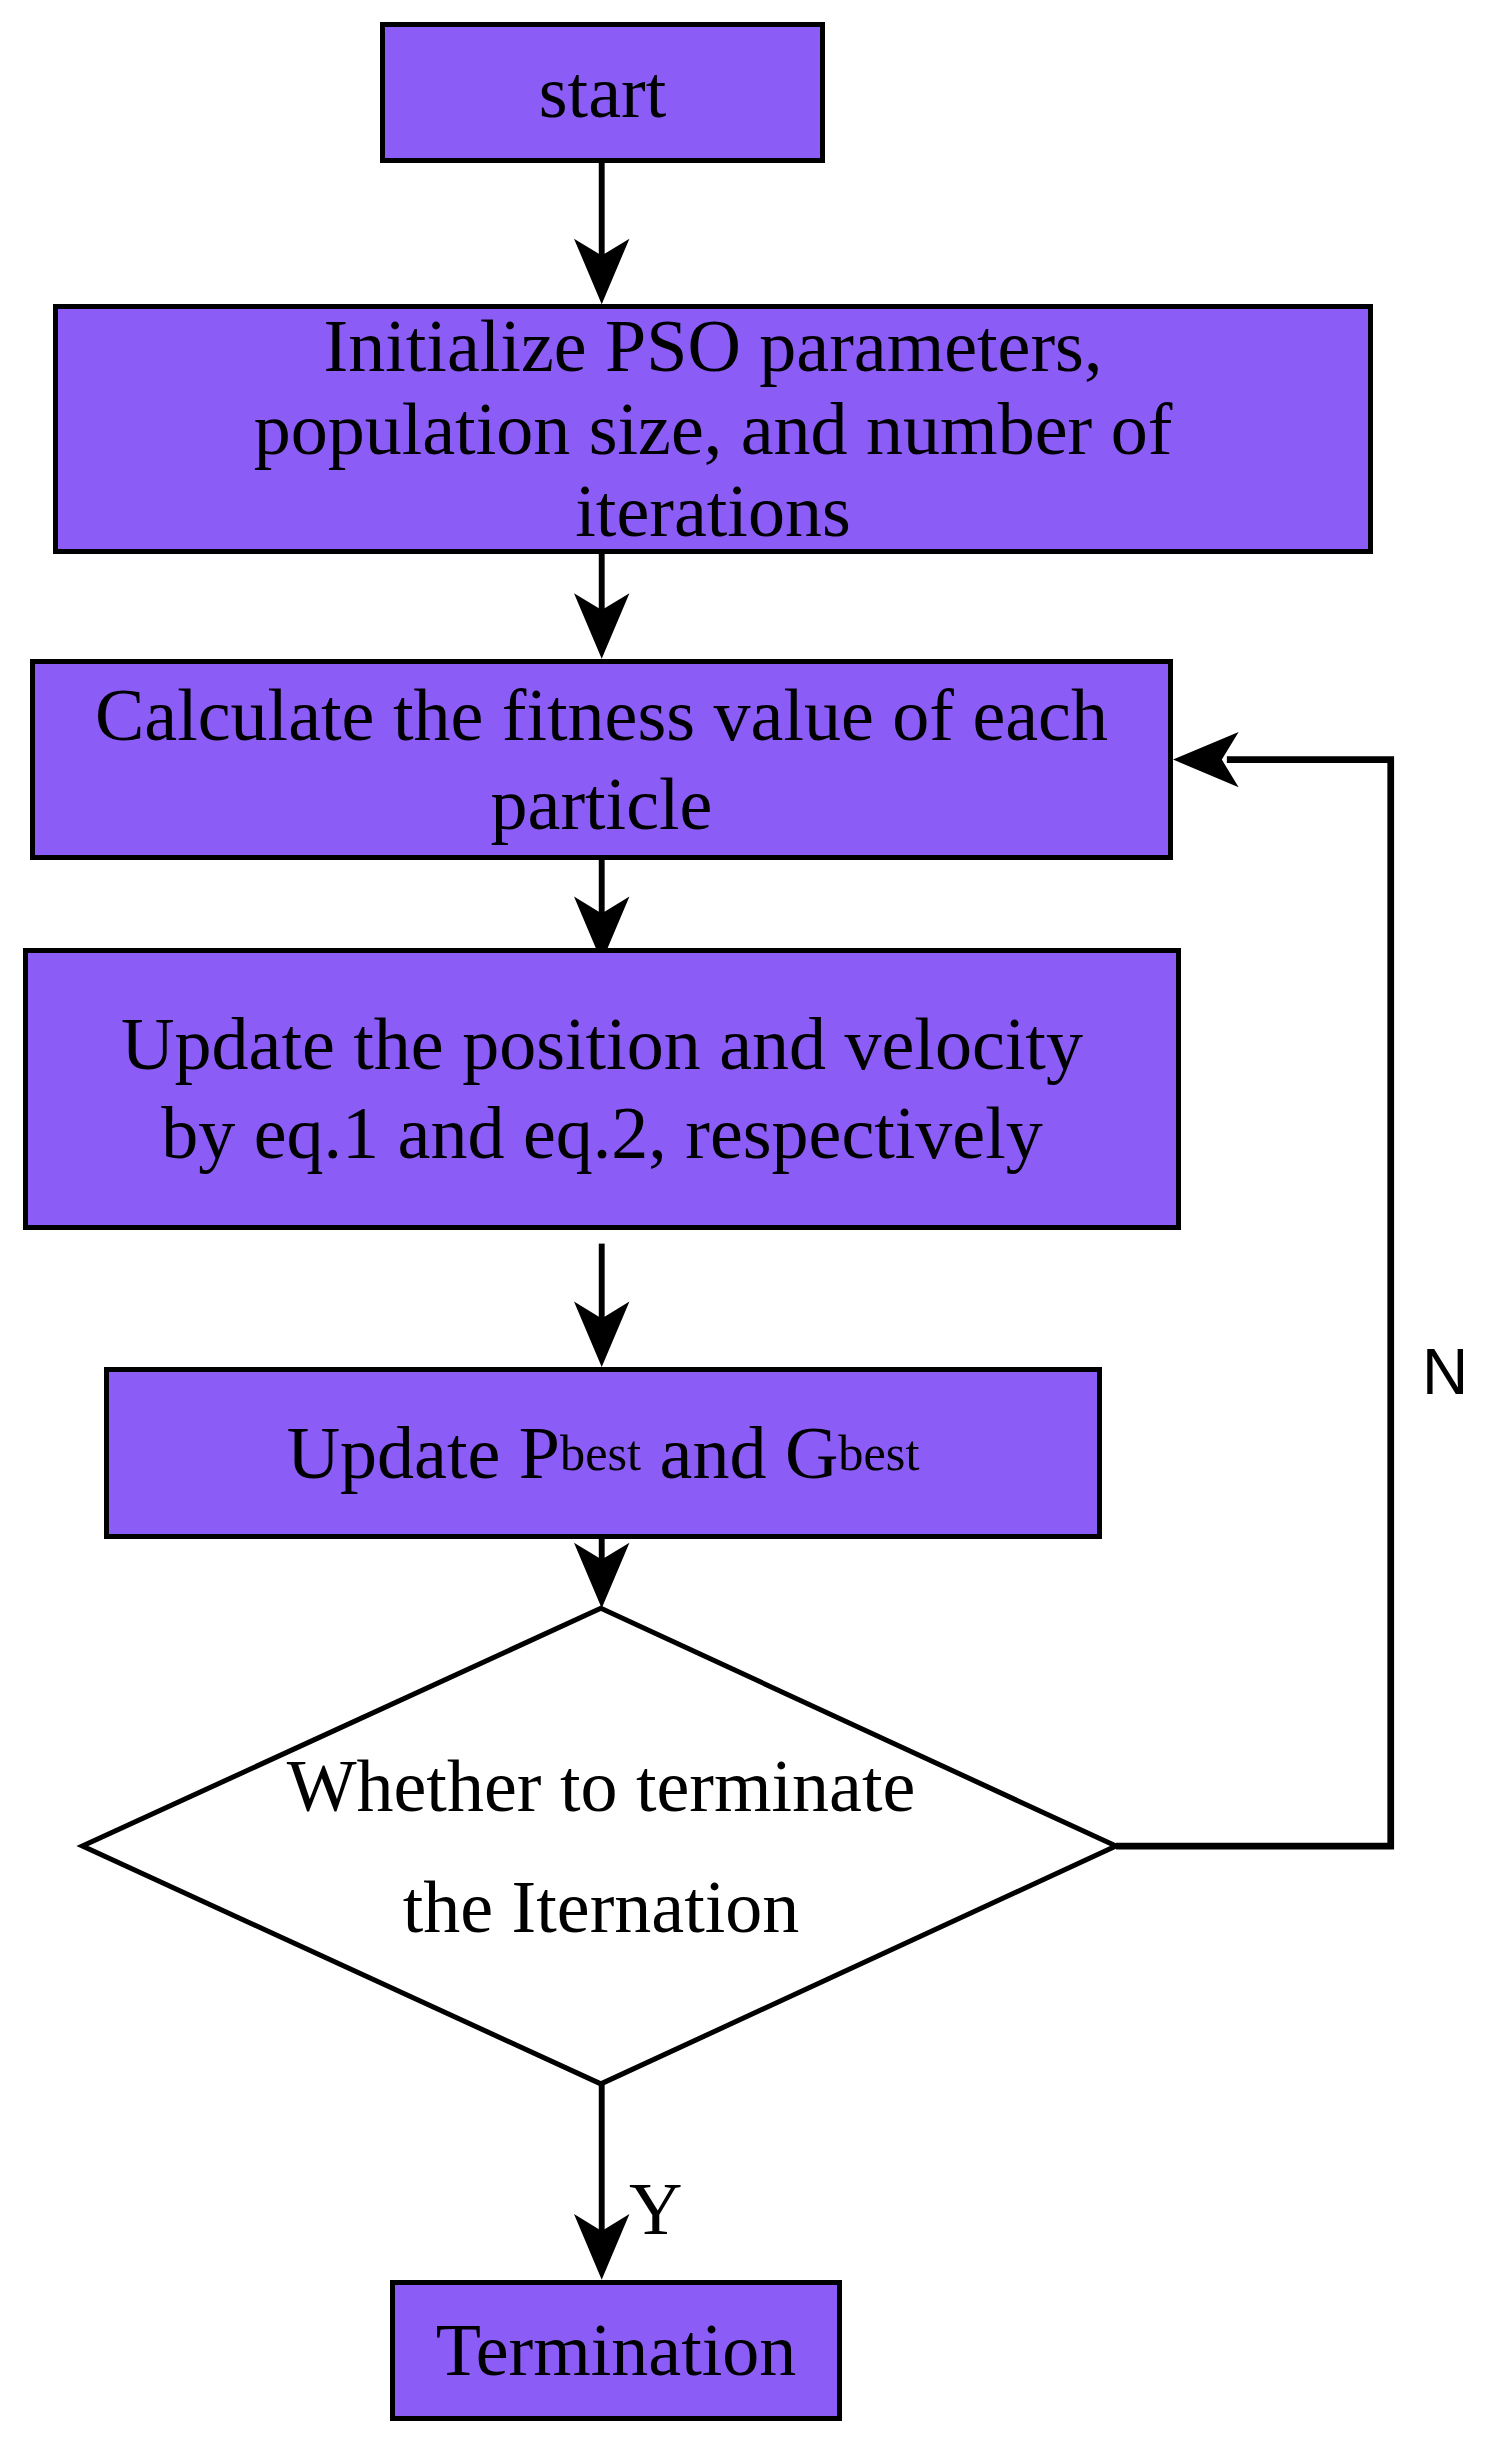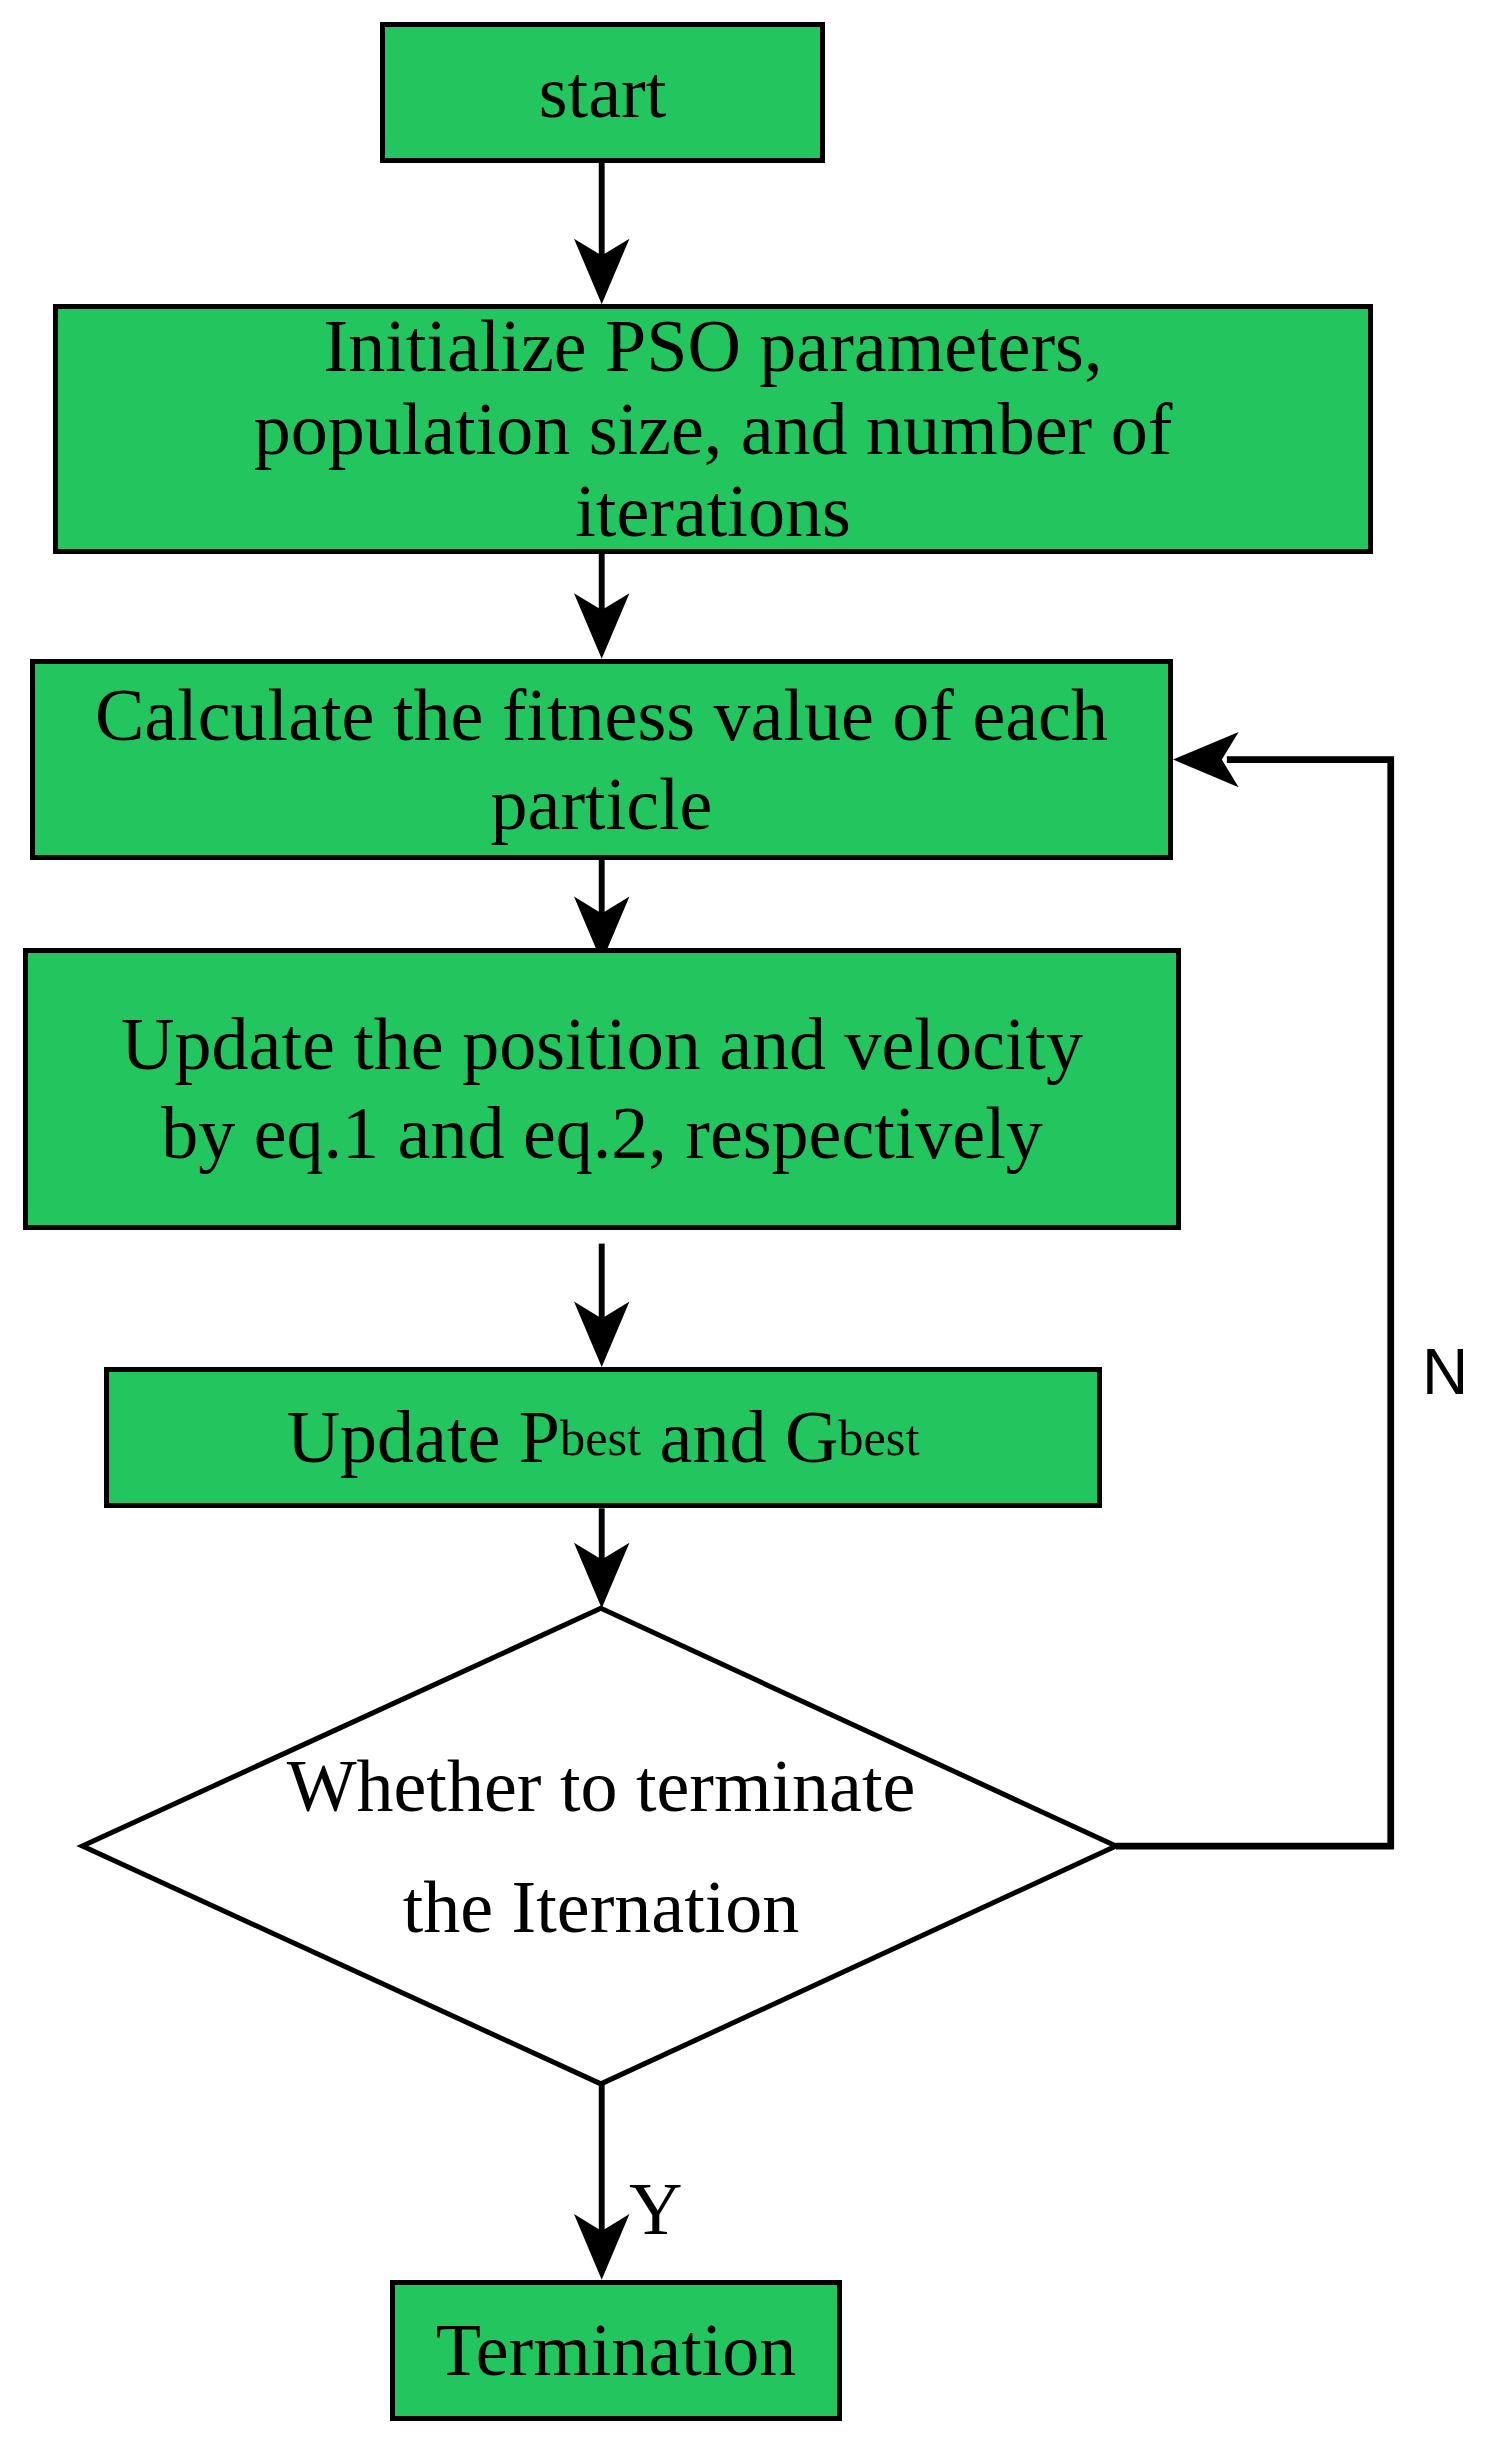--- a/index.html
+++ b/index.html
@@ -19,35 +19,35 @@
   .connector-layer {
     position: absolute;
     left: 0;
     top: 0;
     width: 1495px;
     height: 2462px;
   }
   .node {
     position: absolute;
     box-sizing: border-box;
-    background: #22c55e;
+    background: #8b5cf6;
     border: 5.9px solid #000000;
     display: flex;
     flex-direction: column;
     align-items: center;
     justify-content: center;
     text-align: right;
     font-size: 74px;
     line-height: 1.2;
   }
   .node--start        { left: 380px;  top: 22px;   width: 445px;  height: 141px; }
   .node--initialize   { left: 53px;   top: 304px;  width: 1320px; height: 250px; line-height: 1.12; }
   .node--calculate    { left: 30px;   top: 659px;  width: 1143px; height: 201px; }
   .node--update       { left: 23px;   top: 948px; width: 1158px; height: 282px; }
-  .node--best         { left: 104px;  top: 1367px; width: 998px; height: 141px; flex-direction: row; }
+  .node--best         { left: 104px;  top: 1367px; width: 998px; height: 172px; flex-direction: row; }
   .node--termination  { left: 390px;  top: 2280px; width: 452px;  height: 141px; }
   .decision-label {
     position: absolute;
     left: 181px;
     top: 1712px;
     width: 840px;
     height: 269px;
     display: flex;
     flex-direction: column;
     align-items: center;

